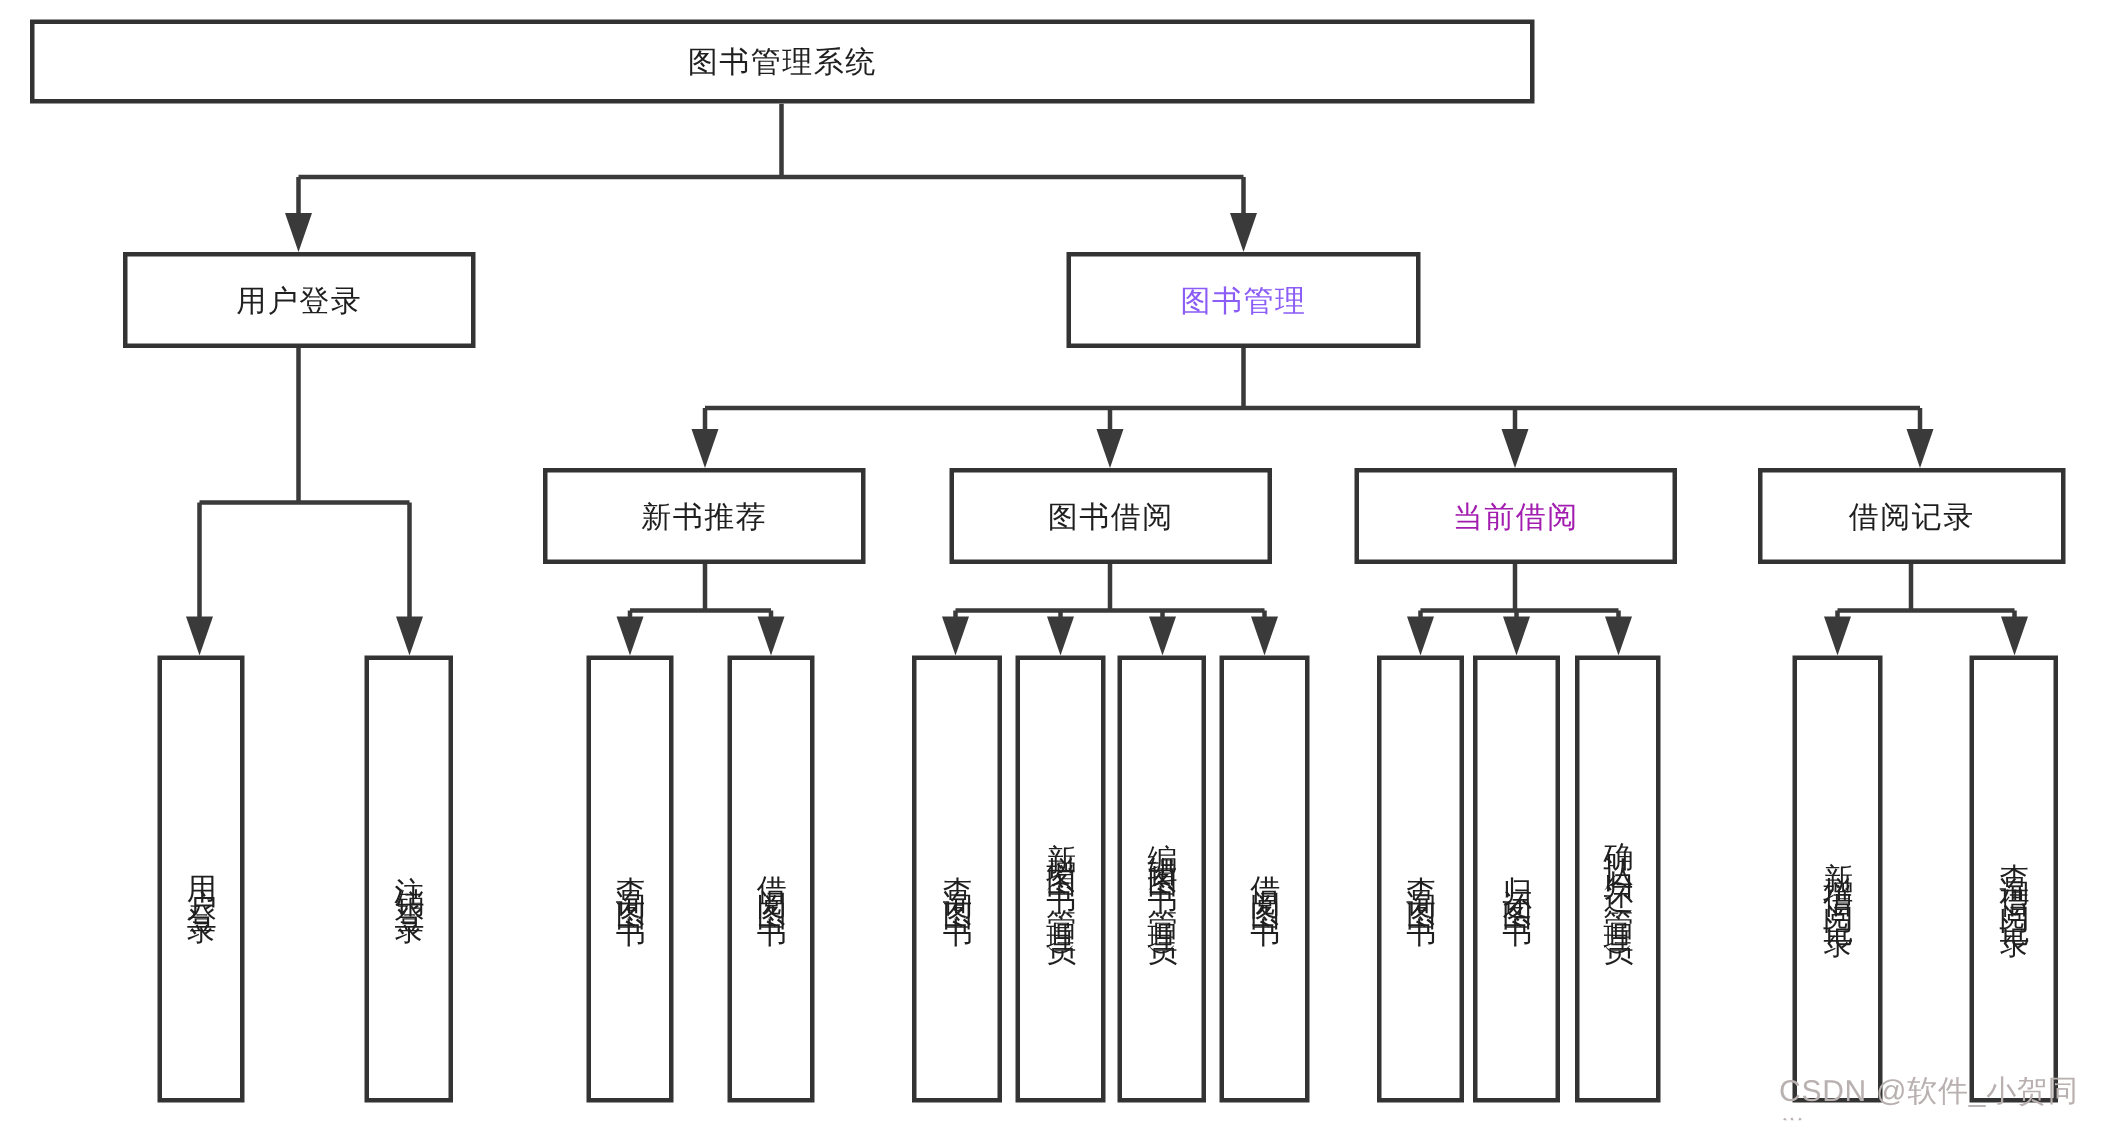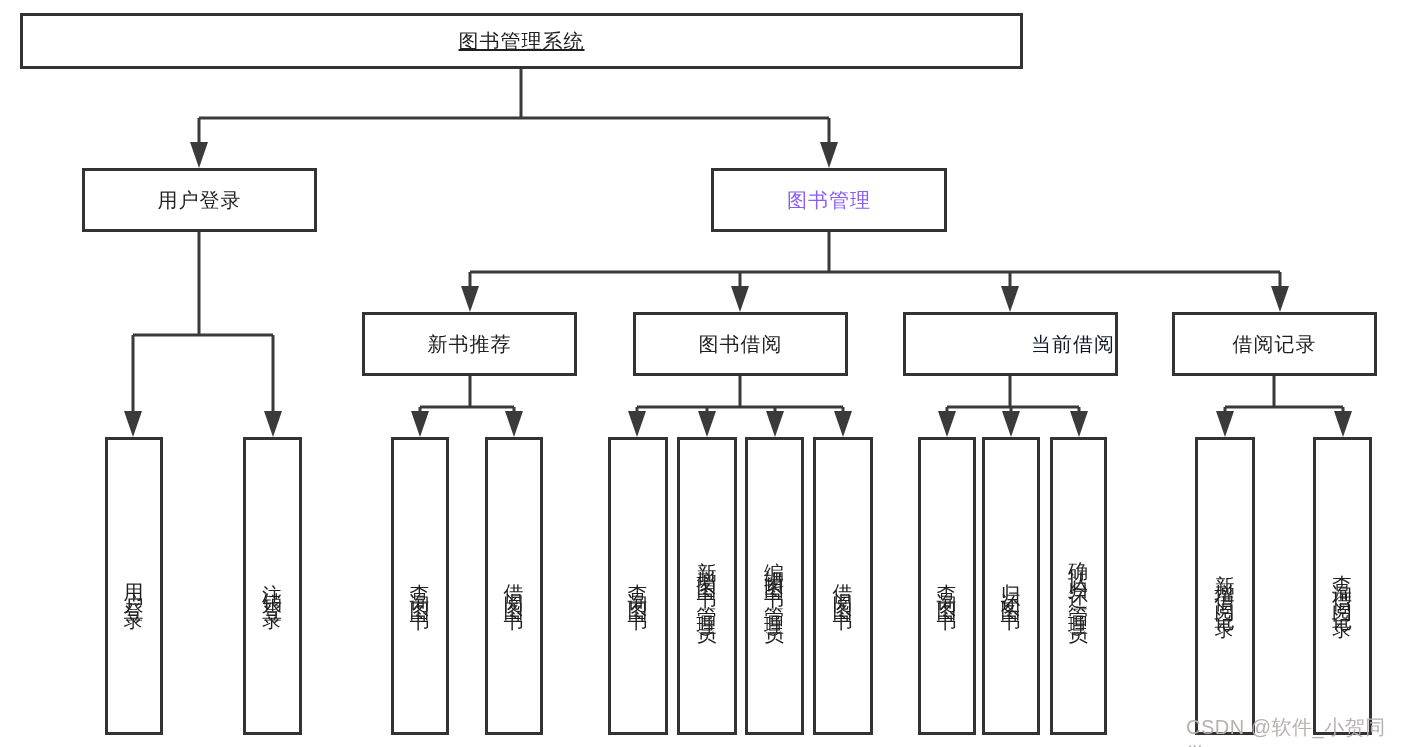--- a/index.html
+++ b/index.html
@@ -91,38 +91,38 @@
       <polygon points="766,411 784,411 775,437"></polygon>
       <polygon points="834,411 852,411 843,437"></polygon>
       <polygon points="938,411 956,411 947,437"></polygon>
       <polygon points="1002,411 1020,411 1011,437"></polygon>
       <polygon points="1070,411 1088,411 1079,437"></polygon>
       <polygon points="1216,411 1234,411 1225,437"></polygon>
       <polygon points="1334,411 1352,411 1343,437"></polygon>
     </g>
   </svg>
 
-  <div class="node n-root" style="border-color: rgb(51, 51, 51); color: rgb(31, 31, 31); text-decoration: underline;">
+  <div class="node n-root" style="border-color: rgb(51, 51, 51); color: rgb(31, 31, 31);">
     <span>图书管理系统</span>
   </div>
 
   <div class="node n-login" style="border-color: rgb(51, 51, 51); color: rgb(31, 31, 31);">
     <span>用户登录</span>
   </div>
   <div class="node n-mgmt" style="border-color: rgb(51, 51, 51); color: #8b5cf6;">
     <span>图书管理</span>
   </div>
 
   <div class="node n-newbook" style="border-color: rgb(51, 51, 51); color: rgb(31, 31, 31);">
     <span>新书推荐</span>
   </div>
   <div class="node n-borrow" style="border-color: rgb(51, 51, 51); color: rgb(31, 31, 31);">
     <span>图书借阅</span>
   </div>
-  <div class="node n-current" style="border-color: rgb(51, 51, 51); color: #0f172a; justify-content: flex-end;">
+  <div class="node n-current" style="border-color: rgb(51, 51, 51); color: #a21caf;">
     <span>当前借阅</span>
   </div>
   <div class="node n-record" style="border-color: rgb(51, 51, 51); color: rgb(31, 31, 31);">
     <span>借阅记录</span>
   </div>
 
   <div class="node vnode leaf l-1" style="border-color: rgb(51, 51, 51); color: rgb(31, 31, 31);">
     <span class="vtext">用户登录</span>
   </div>
   <div class="node vnode leaf l-2" style="border-color: rgb(51, 51, 51); color: rgb(31, 31, 31);">

